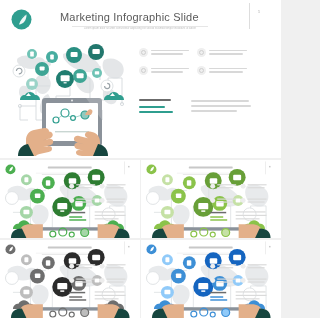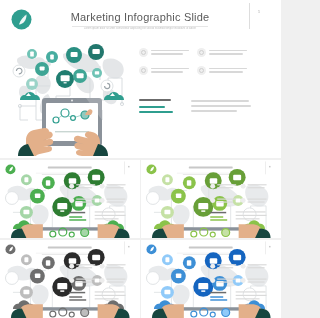--- a/index.html
+++ b/index.html
@@ -29,21 +29,21 @@
   }
   .pagenum {
     position: absolute;
     color: #b9b9b9;
     line-height: 1;
     font-weight: bold;
   }
 
   .title {
     position: absolute;
-    text-align: center;
+    text-align: left;
     color: #5a5a5a;
     font-weight: 300;
     white-space: nowrap;
     letter-spacing: .2px;
   }
   .subtitle {
     position: absolute;
     text-align: center;
     color: #bdbdbd;
     white-space: nowrap;

